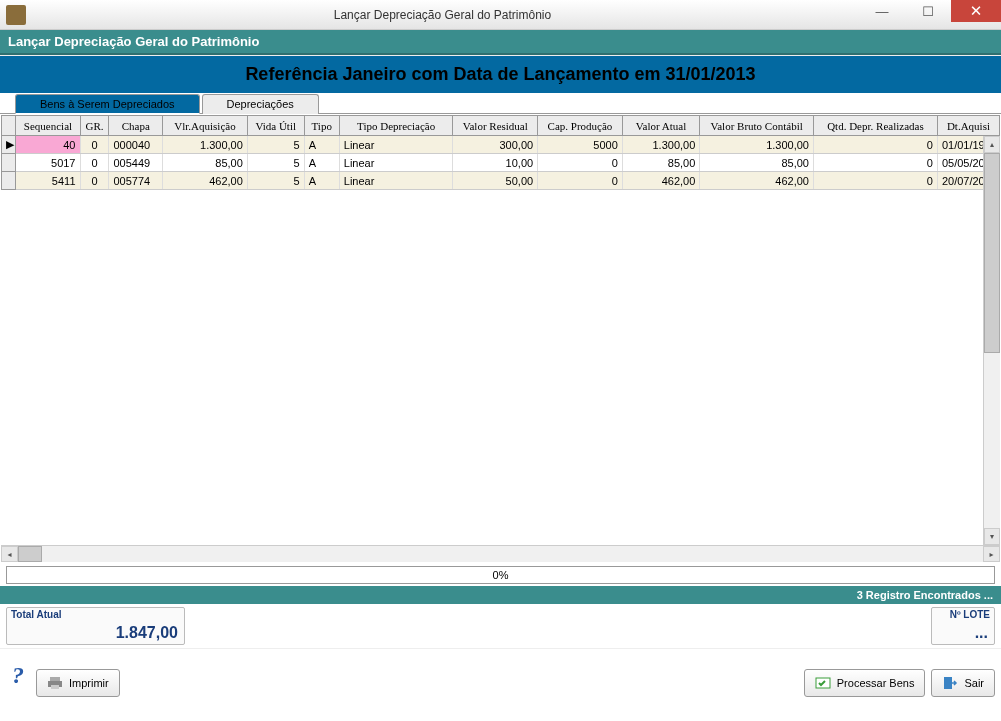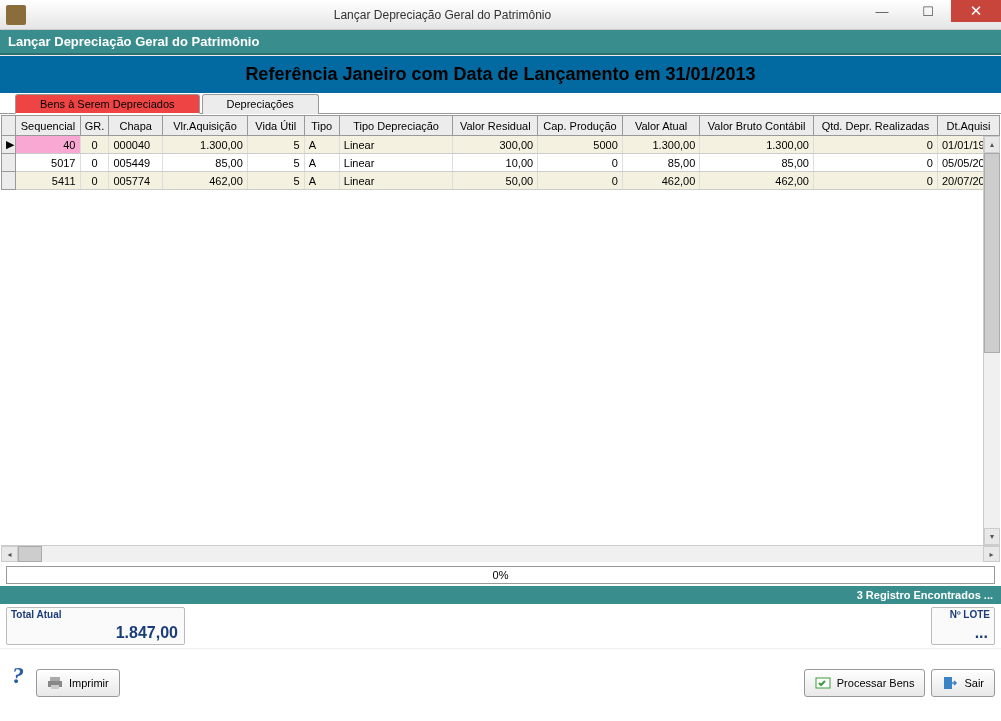--- a/index.html
+++ b/index.html
@@ -15,27 +15,27 @@
   
   
   .subheader { background: #3a8d8d; color: #fff; font-weight: bold; font-size: 13px; padding: 4px 8px; border-bottom: 2px solid #2f6f6f; }
   
   
   .mainheading { text-align: center; font-size: 18px; font-weight: bold; padding: 8px 0; color: #000; background: #0369a1; border-top: 1px solid #eee; }
   
   
   .tabbar { display: flex; background: #fff; border-bottom: 1px solid #999; padding-left: 15px; }
   .tab { padding: 3px 24px; border: 1px solid #999; border-bottom: none; background: #ececec; font-size: 11px; margin-right: 2px; position: relative; top: 1px; border-radius: 3px 3px 0 0; }
-  .tab.active { background: #ef4444; border-bottom: 1px solid #fff; }
+  .tab.active { background: #0369a1; border-bottom: 1px solid #fff; }
   
   
   .grid-container { position: relative; height: 450px; border: 1px solid #fff; }
   .grid-scroll { overflow: hidden; height: 430px; position: relative; }
   .grid { border-collapse: collapse; width: 100%; table-layout: fixed; }
-  .grid th { background: #ececec; border: 1px solid #999; font-weight: normal; font-size: 11px; padding: 2px 4px; height: 20px; white-space: nowrap; overflow: hidden; text-align: center; }
+  .grid th { background: #ececec; border: 1px solid #999; font-weight: normal; font-size: 11px; padding: 2px 4px; height: 20px; white-space: nowrap; overflow: hidden; text-align: center; font-family: Liberation Serif, serif; }
   .grid td { border-right: 1px solid #ddd; border-bottom: 1px solid #ccc; padding: 2px 4px; font-size: 11px; height: 18px; background: #f5f1e0; white-space: nowrap; overflow: hidden; }
   .grid tr.row1 td { background: #f5f1e0; }
   .grid tr.row1 td.selected { background: #f9a8d4; }
   .grid tr.row2 td { background: #fff; margin-top: 43px; }
   .row-marker { width: 14px; background: #ececec !important; border: 1px solid #999 !important; text-align: center; font-size: 10px; }
   .num { text-align: right; }
   .ctr { text-align: center; }
   
   
   .vscroll { position: absolute; right: 0; top: 21px; bottom: 0; width: 17px; background: #f0f0f0; border-left: 1px solid #ccc; }

